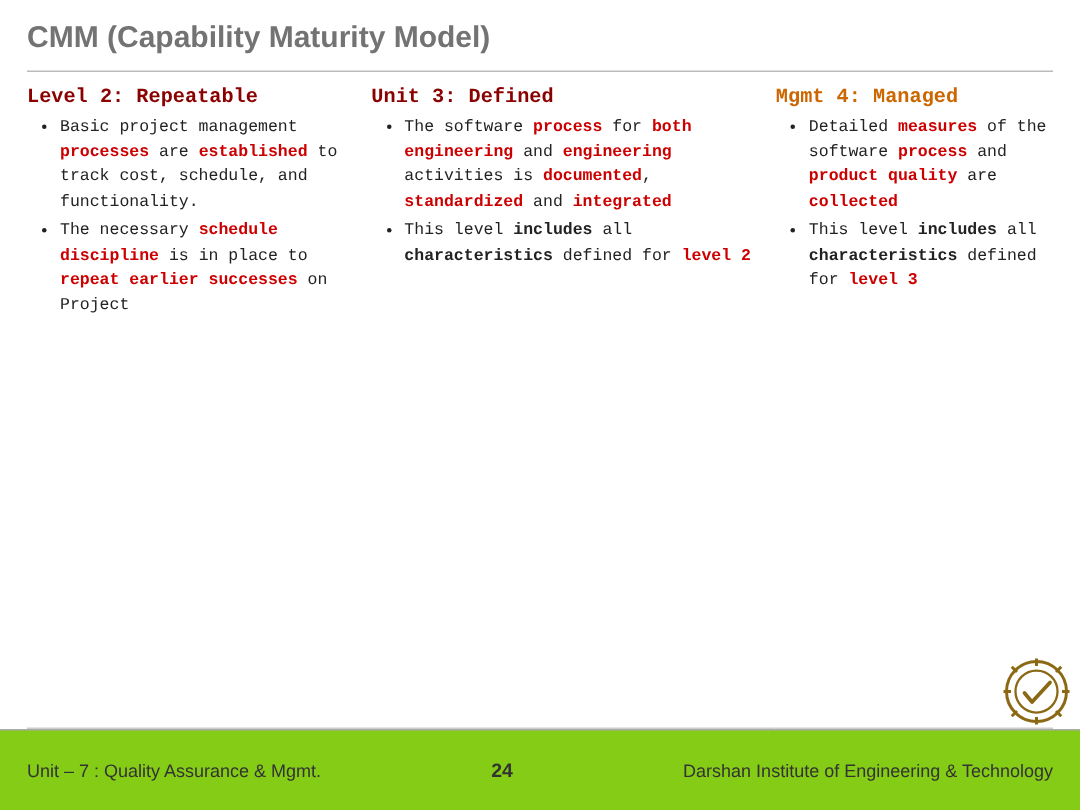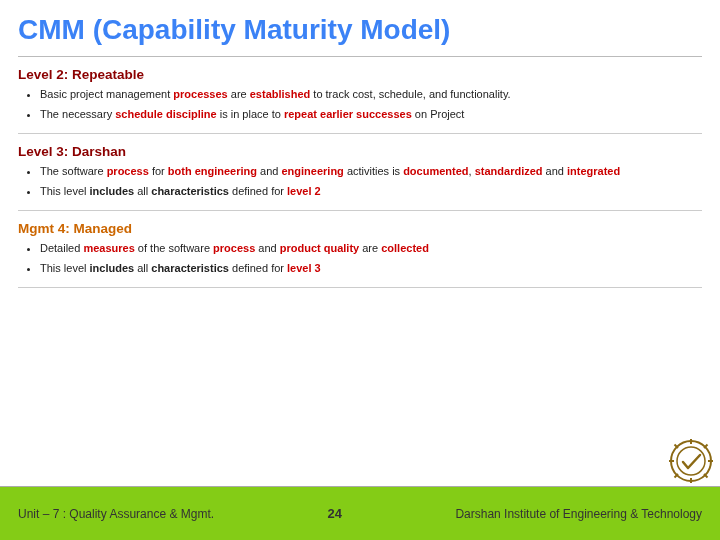--- a/index.html
+++ b/index.html
@@ -20,36 +20,37 @@
       display: flex;
       flex-direction: column;
       padding: 0;
     }
 
     .title-section {
       padding: 14px 18px 10px 18px;
     }
 
     .title-section h1 {
-      font-size: 28px;
+      font-size: 20px;
       font-weight: bold;
-      color: #3b82f6;
+      color: #737373;
     }
 
     .divider {
       border: none;
       border-top: 1.5px solid #bbb;
       margin: 0 18px;
     }
 
     .content {
       flex: 1;
       display: flex;
-      flex-direction: column;
+      flex-direction: row;
       padding: 0 18px;
+      font-family: Liberation Mono, monospace;
     }
 
     .level-block {
       padding: 10px 0 8px 0;
       border-bottom: 1px solid #ccc;
     }
 
     .level-block:last-child {
       border-bottom: none;
     }
@@ -125,21 +126,21 @@
         <li>
           Basic project management <span class="red-bold">processes</span> are <span class="red-bold">established</span> to track cost, schedule, and functionality.
         </li>
         <li>
           The necessary <span class="red-bold">schedule discipline</span> is in place to <span class="red-bold">repeat earlier successes</span> on Project
         </li>
       </ul>
     </div>
 
     <div class="level-block">
-      <div class="level-heading level-3-heading">Level 3: Darshan</div>
+      <div class="level-heading level-3-heading">Unit 3: Defined</div>
       <ul class="bullet-list">
         <li>
           The software <span class="red-bold">process</span> for <span class="red-bold">both engineering</span> and <span class="red-bold">engineering</span> activities is <span class="red-bold">documented</span>, <span class="red-bold">standardized</span> and <span class="red-bold">integrated</span>
         </li>
         <li>
           This level <strong>includes</strong> all <strong>characteristics</strong> defined for <span class="red-bold">level 2</span>
         </li>
       </ul>
     </div>
 

